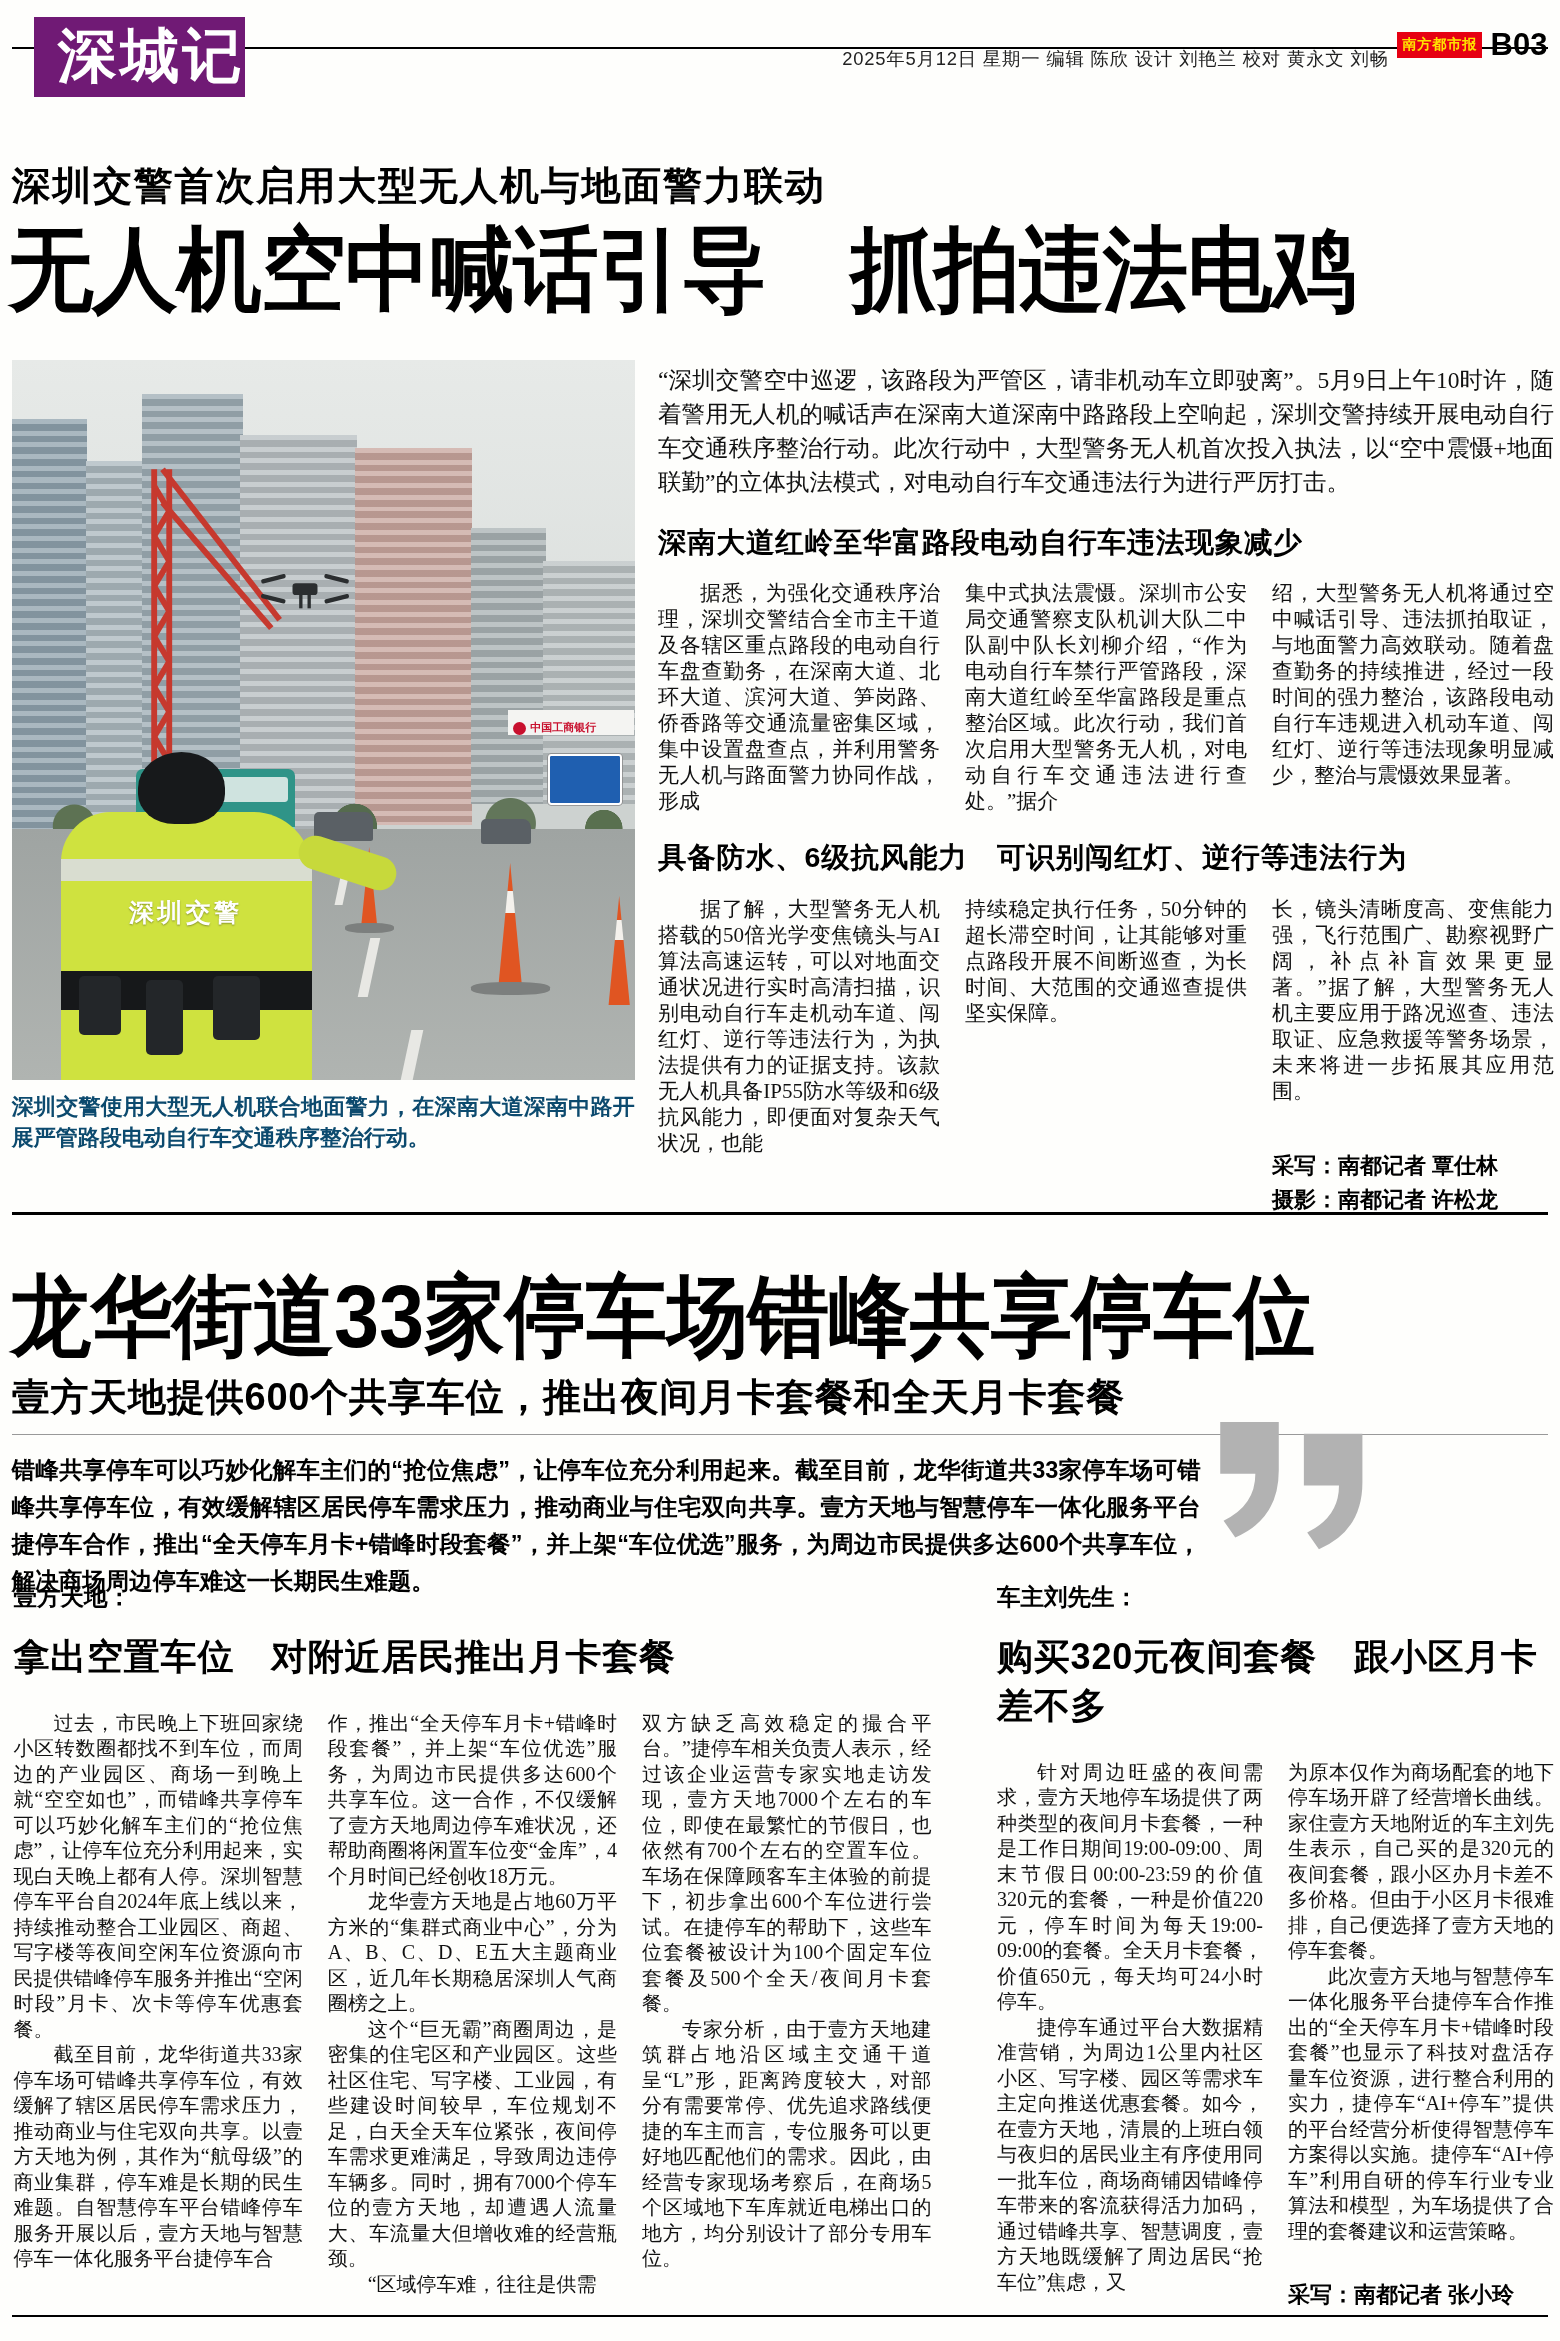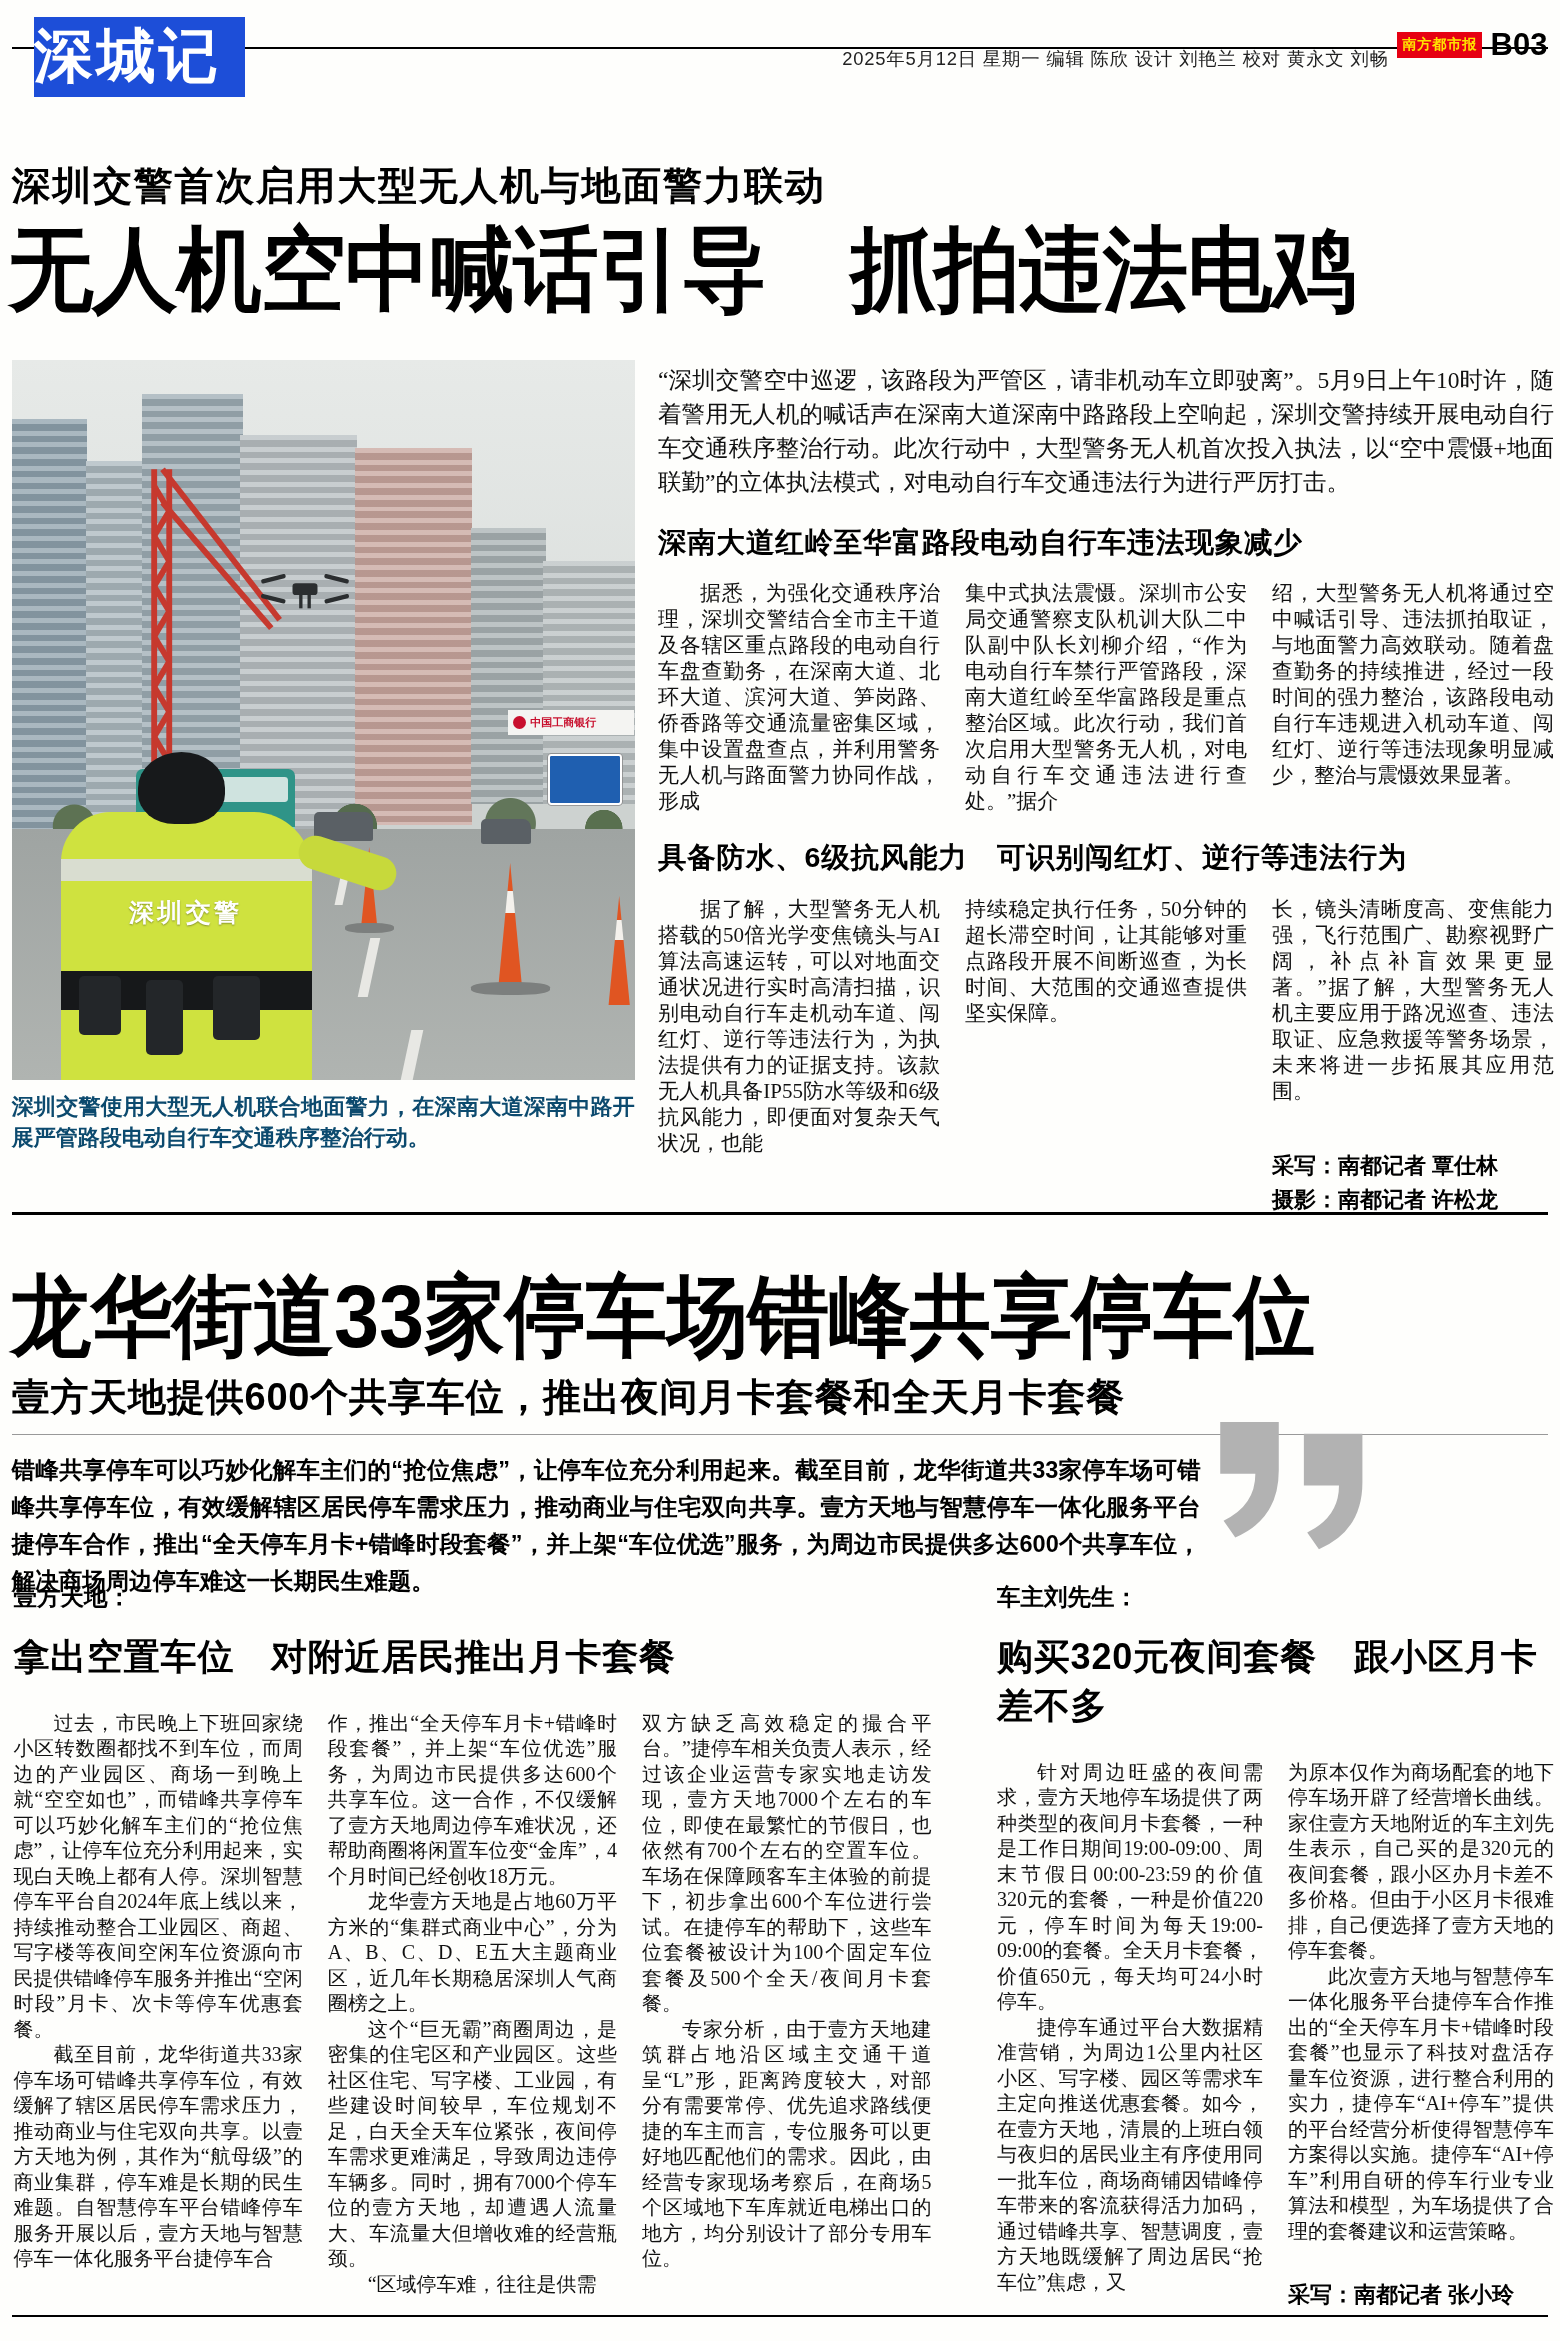--- a/index.html
+++ b/index.html
@@ -1,21 +1,21 @@
 <!DOCTYPE html>
 <html style="font-size:13.4px"><head>
 <meta charset="utf-8">
 <style>
   html,body{margin:0;padding:0;background:#e9e9e6;}
   .page{position:relative;width:1560px;height:2342px;background:#fefefc;overflow:hidden;
         font-family:"Liberation Serif",serif;color:#111;}
   
   .m-rule{position:absolute;left:11.7px;right:11.7px;top:47px;height:1.7px;background:#000;}
-  .logo-box{position:absolute;left:34px;top:17px;width:211px;height:80px;background:#1d4ed8;
-            display:flex;align-items:center;justify-content:flex-start;z-index:2;}
+  .logo-box{position:absolute;left:34px;top:17px;width:211px;height:80px;background:#701a75;
+            display:flex;align-items:center;justify-content:flex-end;z-index:2;}
   .logo-box span{color:#fff;font-family:"Liberation Sans",sans-serif;font-weight:900;
                  font-size:59px;letter-spacing:3.4px;}
   .dateline{position:absolute;right:12.6px;top:18.4px;display:flex;align-items:center;gap:8.4px;
             font-family:"Liberation Sans",sans-serif;}
   .date-txt{font-size:18.4px;color:#222;letter-spacing:0.8px;margin-top:28px;}
   .paper-box{background:#e60012;color:#ffe100;font-weight:700;font-size:14.2px;
              padding:3.4px 5px;letter-spacing:0.8px;}
   .page-no{font-size:31px;font-weight:900;color:#000;}
   
   .s1-kicker{position:absolute;left:11.7px;top:159px;font-family:"Liberation Sans",sans-serif;
@@ -62,21 +62,21 @@
   .ph{position:absolute;}
   .bldg{background-image:repeating-linear-gradient(to bottom,rgba(255,255,255,.25) 0 5px,rgba(0,0,0,.08) 5px 11.7px);}
   .b1{left:0;top:59px;width:75px;height:419px;background-color:#8da0ab;}
   .b2{left:74px;top:101px;width:59px;height:377px;background-color:#aab7bd;}
   .b3{left:130px;top:34px;width:101px;height:436px;background-color:#9cabb3;}
   .b4{left:228px;top:75px;width:117px;height:394px;background-color:#b6bdc0;}
   .b5{left:343px;top:88px;width:117px;height:377px;background-color:#c7a49c;}
   .b6{left:459px;top:168px;width:75px;height:276px;background-color:#a7b0b2;}
   .b7{left:531px;top:201px;width:92px;height:243px;background-color:#b9c0c1;}
   .bank{left:496px;top:350px;width:126px;height:25px;background:#f4f4f2;display:flex;
-        align-items:center;gap:4.2px;padding-left:5px;box-sizing:border-box;}
+        align-items:flex-end;gap:4.2px;padding-left:5px;box-sizing:border-box;}
   .bank .dot{width:13.4px;height:13.4px;border-radius:50%;background:#c8102e;flex:0 0 auto;}
   .bank span{font-size:11px;color:#c8102e;font-family:"Liberation Sans",sans-serif;font-weight:700;white-space:nowrap;}
   .trees{left:0;top:436px;width:623px;height:50px;
          background:radial-gradient(circle at 10% 60%,#5d7253 0 21px,transparent 22px),
                     radial-gradient(circle at 30% 50%,#66795a 0 25px,transparent 26px),
                     radial-gradient(circle at 55% 60%,#556b4e 0 22px,transparent 22.6px),
                     radial-gradient(circle at 80% 55%,#62765a 0 25px,transparent 26px),
                     radial-gradient(circle at 95% 65%,#59704f 0 18.4px,transparent 19px);}
   .road{left:0;top:469px;width:623px;height:251px;background:linear-gradient(#9fa4a2,#b0b4b1);}
   .lane{position:absolute;background:#e8e8e4;}

